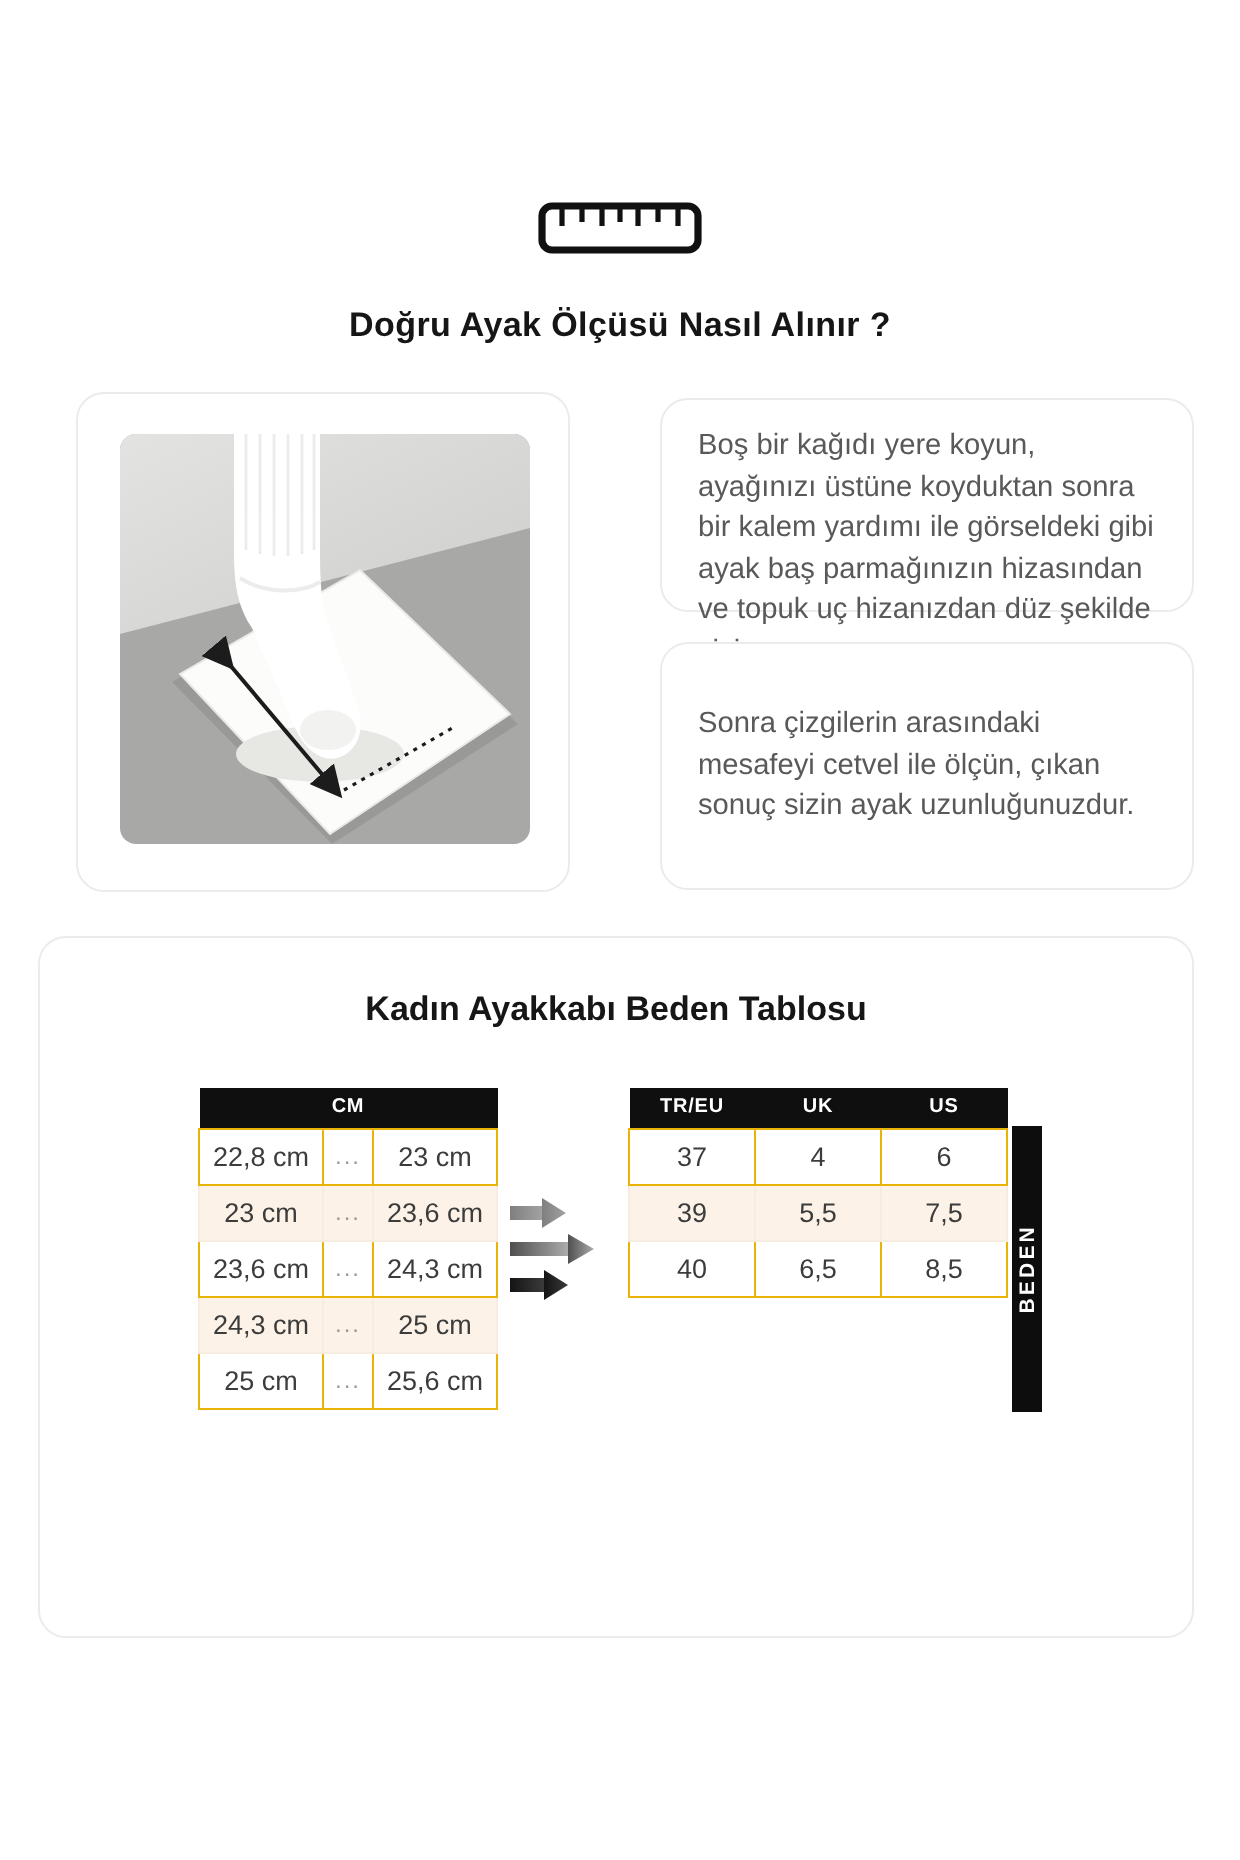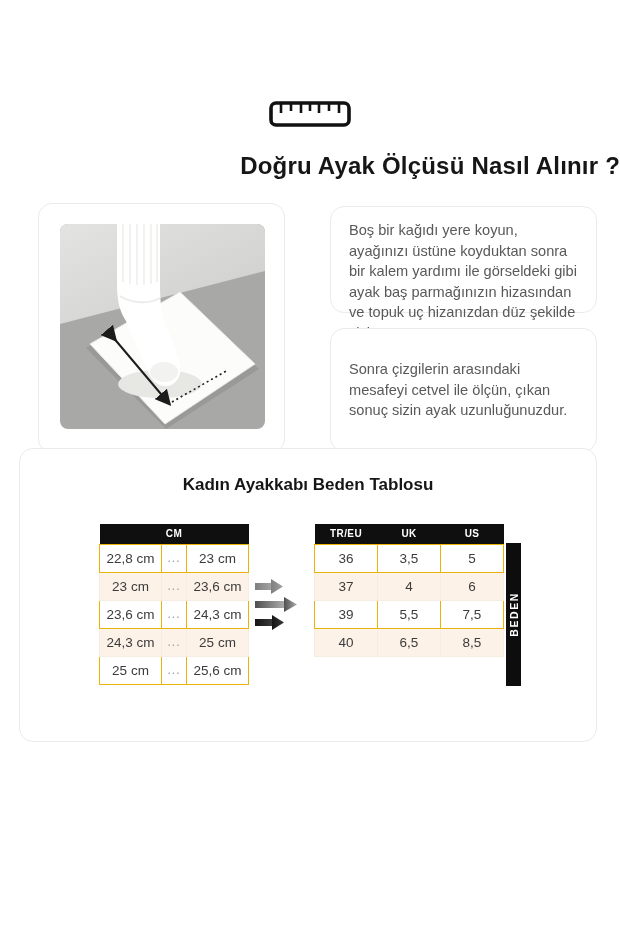--- a/index.html
+++ b/index.html
@@ -9,39 +9,39 @@
     font-family:"Liberation Sans", sans-serif;
     color:#161616;
     position:relative;
     overflow:hidden;
   }
   .page { width:620px; height:930px; position:relative; }
 
   
   .ruler-wrap { display:flex; justify-content:center; padding-top:101px; }
   .page-title {
-    text-align:right; font-size:24px; font-weight:bold; color:#161616;
+    text-align:center; font-size:17px; font-weight:bold; color:#161616;
     margin-top:21px; letter-spacing:.2px;
   }
 
   
   .howto { display:flex; margin:23px 23px 0 18px; gap:25px; }
   .card {
     background:#fff; border:1px solid #ebebed; border-radius:14px;margin-left:20px;
   }
   .photo-card { width:247px; height:250px; padding:20px 21px; flex:none; }
   .photo-frame { width:205px; height:205px; border-radius:8px; overflow:hidden; }
   .howto-texts { flex:1; display:flex; flex-direction:column; margin-top:3px; }
   .info-card-1 { height:107px; padding:13px 18px 0 18px; }
   .info-card-2 { height:124px; margin-top:15px; display:flex; align-items:center; padding:12px 18px; }
   .info-text { font-size:14.6px; line-height:20.6px; color:#595959; }
 
   
   .size-card {
-    position:absolute; left:19px; top:448px; width:578px; height:294px;
+    position:absolute; left:19px; top:468px; width:578px; height:351px;
     border:1px solid #ebebed; border-radius:14px; background:#fff;
   }
   .size-title {
     text-align:center; font-size:17px; font-weight:bold; color:#161616;
     margin-top:26px;
   }
   table { border-collapse:collapse; table-layout:fixed; position:absolute; }
   th {
     background:#0f0f0f; color:#ffffff; font-size:10px; font-weight:600;
     height:20px; letter-spacing:.4px; text-align:center;
@@ -232,25 +232,20 @@
         </colgroup>
       <thead>
         <tr>
           <th>TR/EU</th>
           <th>UK</th>
           <th>US</th>
         </tr>
       </thead>
       <tbody>
         <tr>
-          <td>36</td>
-          <td>3,5</td>
-          <td>5</td>
-        </tr>
-        <tr>
           <td>37</td>
           <td>4</td>
           <td>6</td>
         </tr>
         <tr>
           <td>39</td>
           <td>5,5</td>
           <td>7,5</td>
         </tr>
         <tr>

